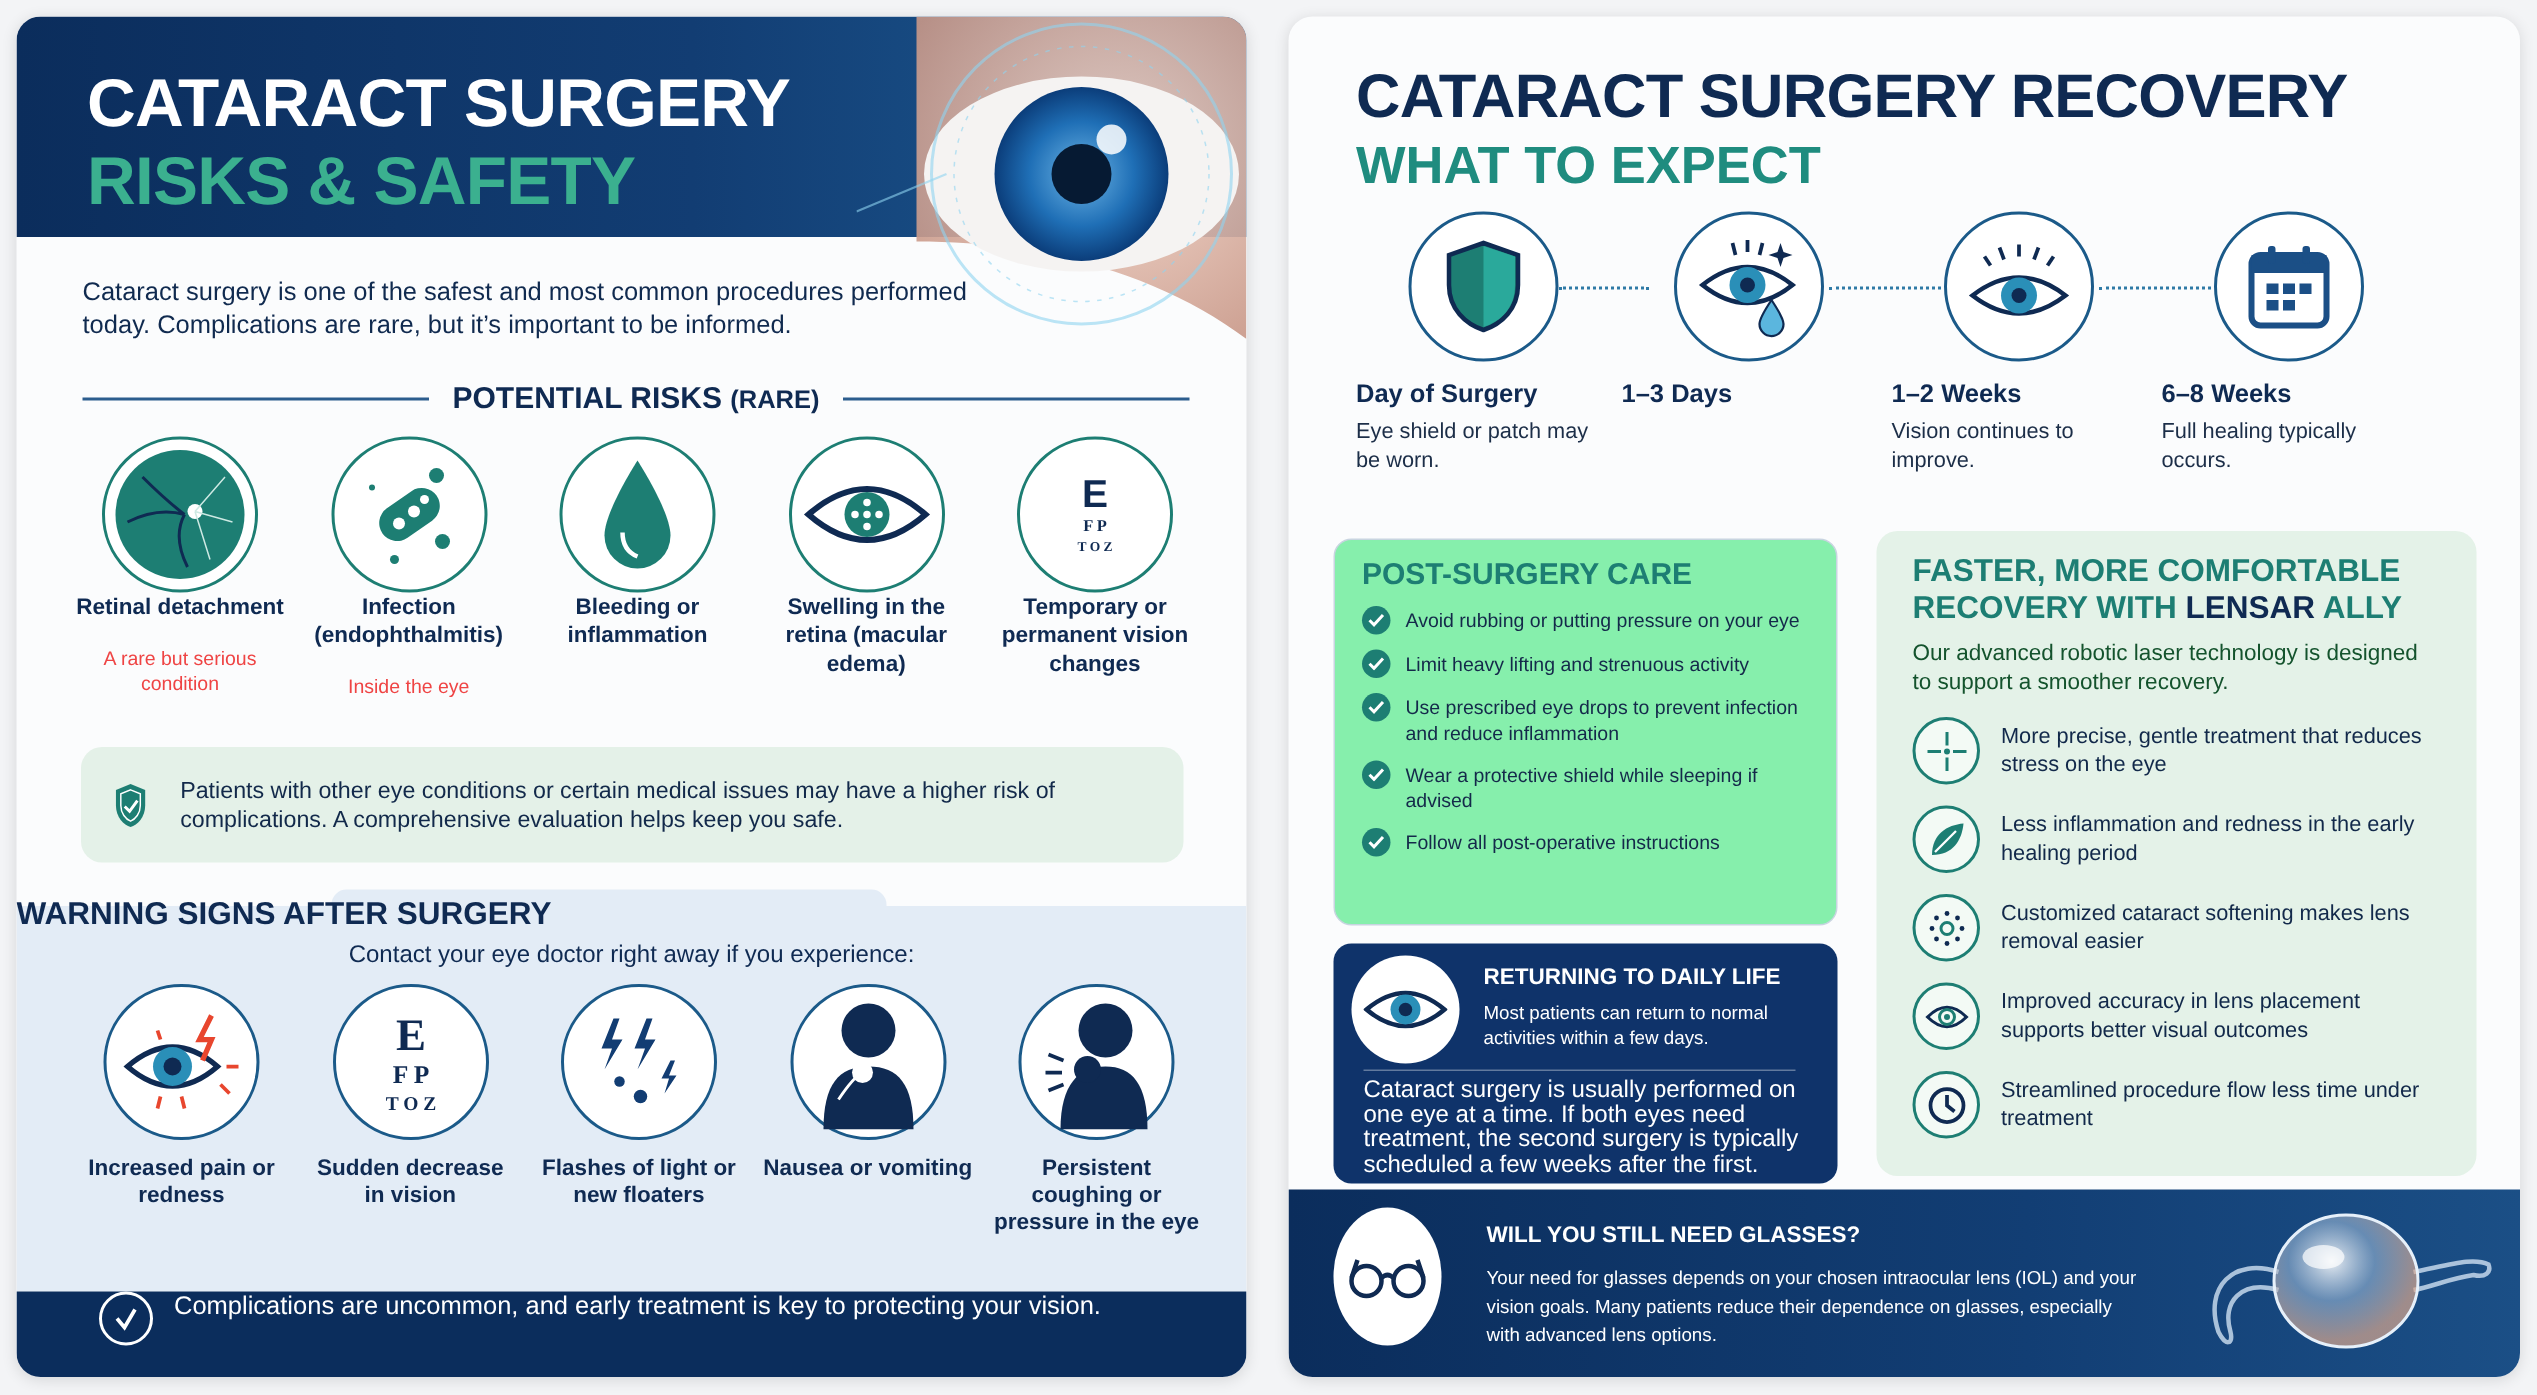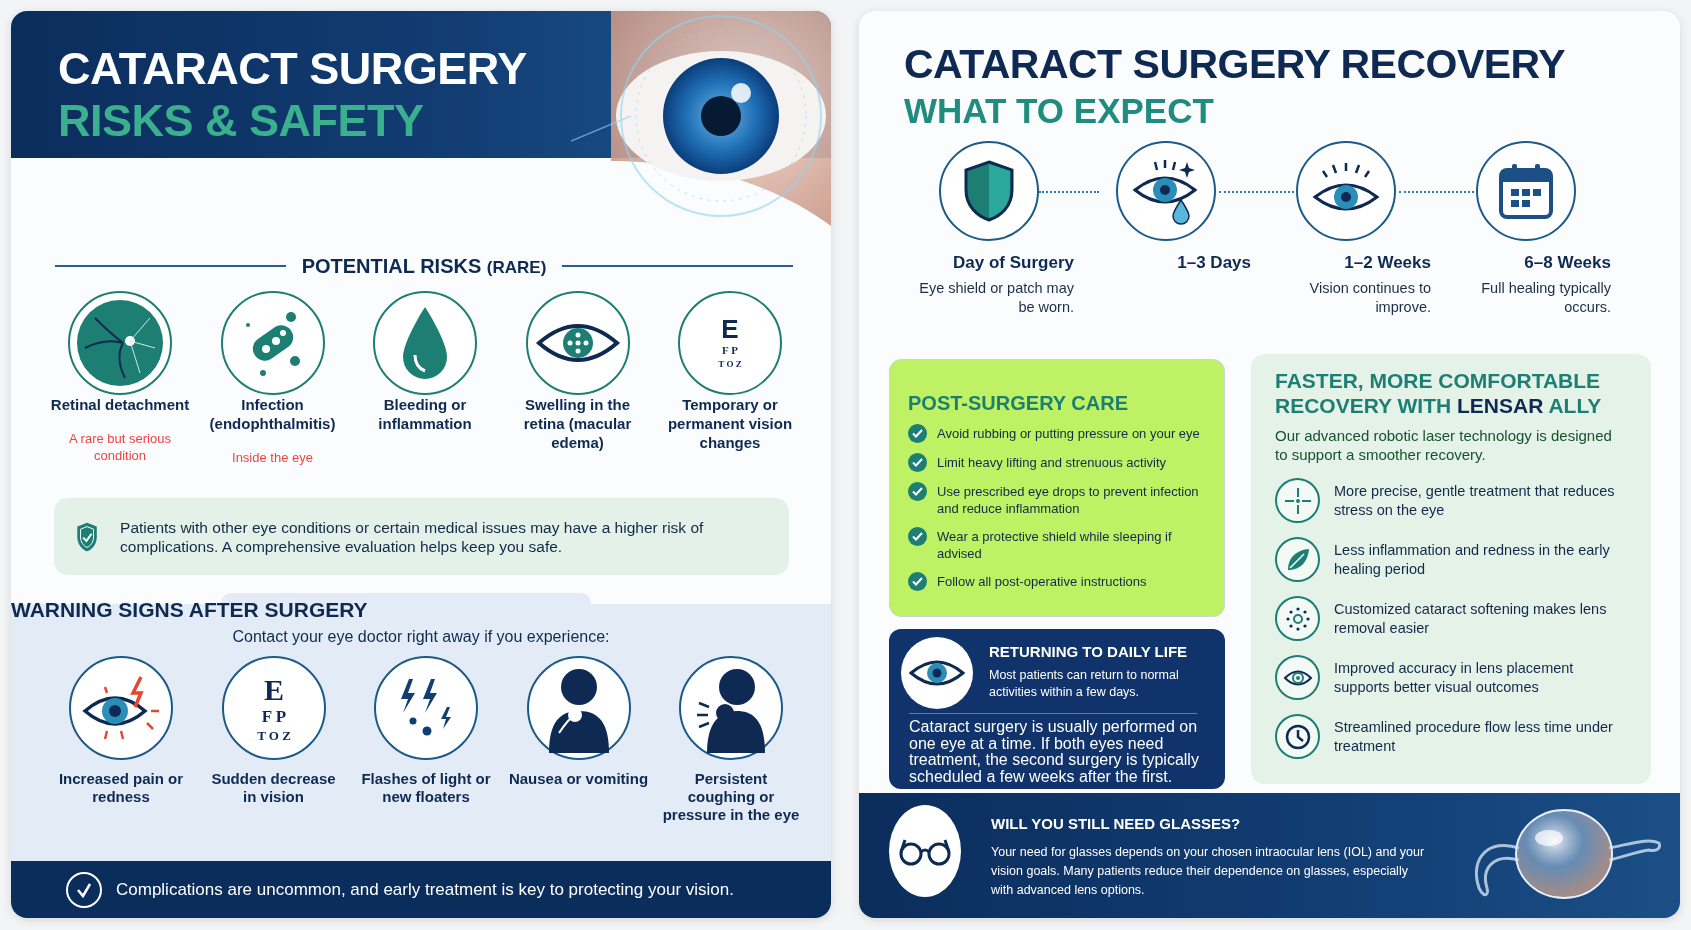--- a/index.html
+++ b/index.html
@@ -33,35 +33,35 @@
 
   .warn-bg{position:absolute;left:0;top:593px;width:820px;height:257px;background:#e3ecf6}
   .warn-tab{position:absolute;left:210px;top:582px;width:370px;height:30px;background:#e3ecf6;border-radius:10px 10px 0 0}
   .warn-title{position:absolute;left:0;top:587px;width:820px;font-weight:700;font-size:21px;color:#0f2a52}
   .warn-sub{position:absolute;left:0;top:617px;width:820px;text-align:center;font-size:16px;color:#0f2a52}
   .warns{position:absolute;left:40px;top:645px;width:750px;display:flex;justify-content:space-between}
   .wi{width:140px;text-align:center}
   .wi .circ{width:104px;height:104px;margin:0 auto;border:2px solid #1b5a89;border-radius:50%;display:flex;align-items:center;justify-content:center;background:#fff}
   .wi .lbl{margin-top:10px;font-weight:700;font-size:15px;line-height:18px;color:#0f2a52}
 
-  .footer{position:absolute;left:0;top:850px;width:820px;height:57px;background:#0b2d5c;display:flex;align-items:center;padding-left:55px;gap:14px}
+  .footer{position:absolute;left:0;top:850px;width:820px;height:57px;background:#0b2d5c;display:flex;padding-left:55px;gap:14px}
   .footer .ic{width:36px;height:36px;border:2px solid #fff;border-radius:50%;display:flex;align-items:center;justify-content:center}
   .footer .txt{color:#fff;font-size:17px}
 
   
   .r-title{position:absolute;left:45px;top:30px;font-weight:700;font-size:41px;color:#0f2a52;letter-spacing:-.5px}
   .r-sub{position:absolute;left:45px;top:80px;font-weight:700;font-size:35px;color:#1f8c7f}
   .timeline{position:absolute;left:40px;top:130px;width:700px;height:200px}
   .tl-line{position:absolute;top:50px;height:0;border-top:2px dotted #2f7aa6}
-  .step{position:absolute;top:0;width:170px;text-align:right}
+  .step{position:absolute;top:0;width:170px;text-align:left}
   .step .circ{width:100px;height:100px;margin:0 auto;border:2px solid #1b5a89;border-radius:50%;display:flex;align-items:center;justify-content:center;background:#fff}
   .step .h{margin-top:12px;font-weight:700;font-size:17px;color:#0f2a52}
   .step .d{margin-top:6px;font-size:14.5px;line-height:19px;color:#1c2e48}
 
-  .care{position:absolute;left:30px;top:348px;width:336px;height:258px;border:1.5px solid #c8d4e0;border-radius:12px;background:#bef264;padding:32px 18px}
+  .care{position:absolute;left:30px;top:348px;width:336px;height:258px;border:1.5px solid #c8d4e0;border-radius:12px;background:#86efac;padding:12px 18px}
   .care h3{font-weight:700;font-size:20px;color:#1d7e73;margin-bottom:10px}
   .care ul{list-style:none}
   .care li{display:flex;gap:10px;align-items:flex-start;font-size:13px;line-height:17px;color:#14294a;margin-bottom:11px}
   .chk{flex:none;width:19px;height:19px;border-radius:50%;background:#1d7e73;display:flex;align-items:center;justify-content:center;margin-top:-1px}
 
   .daily{position:absolute;left:30px;top:618px;width:336px;height:160px;background:#0f336a;border-radius:12px;color:#fff}
   .daily .eyec{position:absolute;left:12px;top:8px;width:72px;height:72px;border-radius:50%;background:#fff;display:flex;align-items:center;justify-content:center}
   .daily .h{position:absolute;left:100px;top:14px;font-weight:700;font-size:15px}
   .daily .p1{position:absolute;left:100px;top:38px;width:225px;font-size:12.5px;line-height:17px}
   .daily .div{position:absolute;left:20px;top:84px;width:288px;height:1px;background:rgba(255,255,255,.35)}
@@ -106,20 +106,21 @@
     <circle cx="150" cy="105" r="58" fill="url(#iris)"></circle>
     <circle cx="150" cy="105" r="20" fill="#061a33"></circle>
     <circle cx="170" cy="82" r="10" fill="#fff" opacity=".85"></circle>
     <circle cx="150" cy="105" r="100" fill="none" stroke="#8fd4f0" stroke-width="2" opacity=".6"></circle>
     <circle cx="150" cy="105" r="85" fill="none" stroke="#8fd4f0" stroke-width="1" stroke-dasharray="3 5" opacity=".6"></circle>
     <path d="M0 130 L60 105" stroke="#8fd4f0" stroke-width="1.5" opacity=".6"></path>
   </svg>
   <svg class="wave" viewBox="0 0 820 70" preserveAspectRatio="none">
     <path d="M0 0 H560 C640 0 720 20 820 60 V0 Z" fill="#fbfcfd" opacity="0"></path>
   </svg>
+  <div class="intro">Cataract surgery is one of the safest and most common procedures performed today. Complications are rare, but it’s important to be informed.</div>
 
   <div class="sec-title">
     <div class="line"></div>
     <span class="t"><span>POTENTIAL RISKS</span> <small>(RARE)</small></span>
     <div class="line"></div>
   </div>
 
   <div class="risks">
     <div class="risk">
       <div class="circ">

